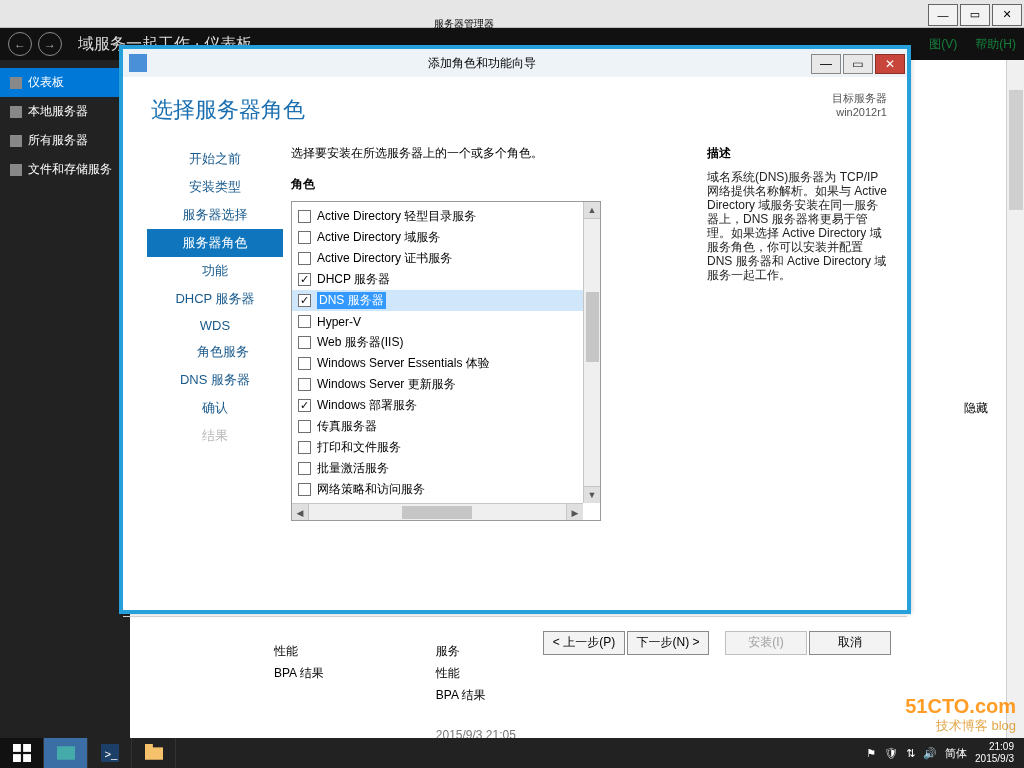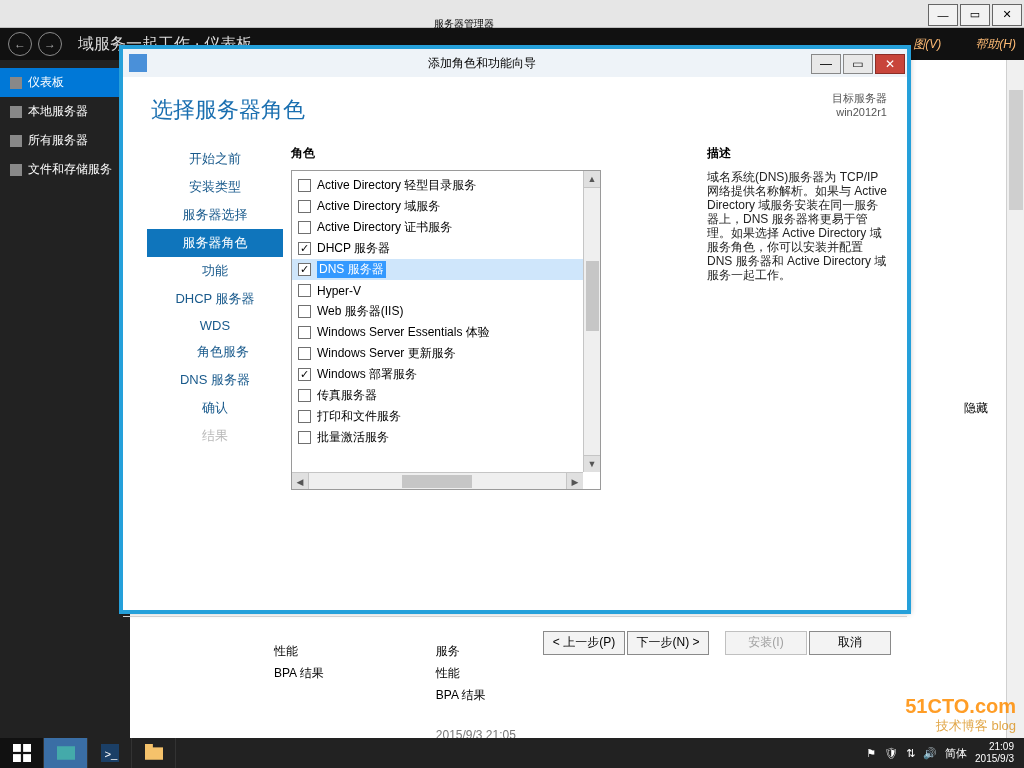--- a/index.html
+++ b/index.html
@@ -4,21 +4,21 @@
 <style>
   * { box-sizing: border-box; font-family: "Microsoft YaHei", "Segoe UI", sans-serif; }
   body { margin:0; width:1024px; height:768px; background:#b0b0b0; overflow:hidden; position:relative; font-size:12px; color:#000;}
   
   .outer-window { position:absolute; inset:0; background:#fff; }
   .outer-titlebar { height:28px; background:#e6e6e6; border-bottom:1px solid #bfbfbf; display:flex; align-items:center; }
   .outer-title { flex:1; text-align:center; font-size:10px; color:#000;margin-top:20px;}
   .titlebar-btn { width:30px; height:22px; margin:2px 2px 0 0; display:flex; align-items:center; justify-content:center; border:1px solid #666; font-size:11px; cursor:pointer; background:#f2f2f2;}
   .outer-toolbar { height:32px; background:#111; display:flex; align-items:center; color:#fff; padding:0 8px; gap:4px; }
   .nav-circle { width:24px; height:24px; border:1px solid #8b8b8b; border-radius:50%; display:flex; align-items:center; justify-content:center; color:#aaa; margin-right:2px;}
-  .menu-right { margin-left:auto; display:flex; gap:34px; font-size:12px; color:#fdba74;font-style:italic;}
+  .menu-right { margin-left:auto; display:flex; gap:18px; font-size:12px; color:#15803d;}
   .menu-right span { cursor:pointer;}
   .outer-body { display:flex; height:calc(100% - 60px - 30px); }
   .left-nav { width:130px; background:#222; color:#fff; padding-top:8px;}
   .left-nav div { padding:6px 10px; font-size:12px; cursor:pointer; display:flex; align-items:center; gap:6px;}
   .left-nav .selected { background:#0078d7;}
   .left-nav .icon-placeholder { width:12px; height:12px; background:#888; display:inline-block;}
   .main-area { flex:1; background:#fff; position:relative; padding:10px 24px; overflow:hidden;}
   .tile-row { display:flex; gap:40px; margin-top:570px; }
   .tile { font-size:12px; line-height:22px;}
   .tile .ts { color:#777; margin-top:18px;}
@@ -164,20 +164,21 @@
         <div>功能</div>
         <div>DHCP 服务器</div>
         <div>WDS</div>
         <div class="indent">角色服务</div>
         <div>DNS 服务器</div>
         <div>确认</div>
         <div class="disabled">结果</div>
       </div>
 
     <div class="wizard-center">
+      <div class="prompt">选择要安装在所选服务器上的一个或多个角色。</div>
       <div class="roles-header">角色</div>
       <div class="roles-box">
         <div class="roles-list" id="roles-list">
             <div class="role-row">
               <span class="chk"></span>
               <span class="role-label">Active Directory 轻型目录服务</span>
             </div>
             <div class="role-row">
               <span class="chk"></span>
               <span class="role-label">Active Directory 域服务</span>
@@ -218,20 +219,24 @@
               <span class="chk"></span>
               <span class="role-label">传真服务器</span>
             </div>
             <div class="role-row">
               <span class="chk"></span>
               <span class="role-label">打印和文件服务</span>
             </div>
             <div class="role-row">
               <span class="chk"></span>
               <span class="role-label">批量激活服务</span>
+            </div>
+            <div class="role-row">
+              <span class="chk"></span>
+              <span class="role-label">网络策略和访问服务</span>
             </div>
           </div>
         <div class="roles-vscroll">
           <div class="btn">▲</div>
           <div class="thumb"></div>
           <div class="btn bot">▼</div>
         </div>
         <div class="roles-hscroll">
           <div class="btn left">◀</div>
           <div class="thumb"></div>

